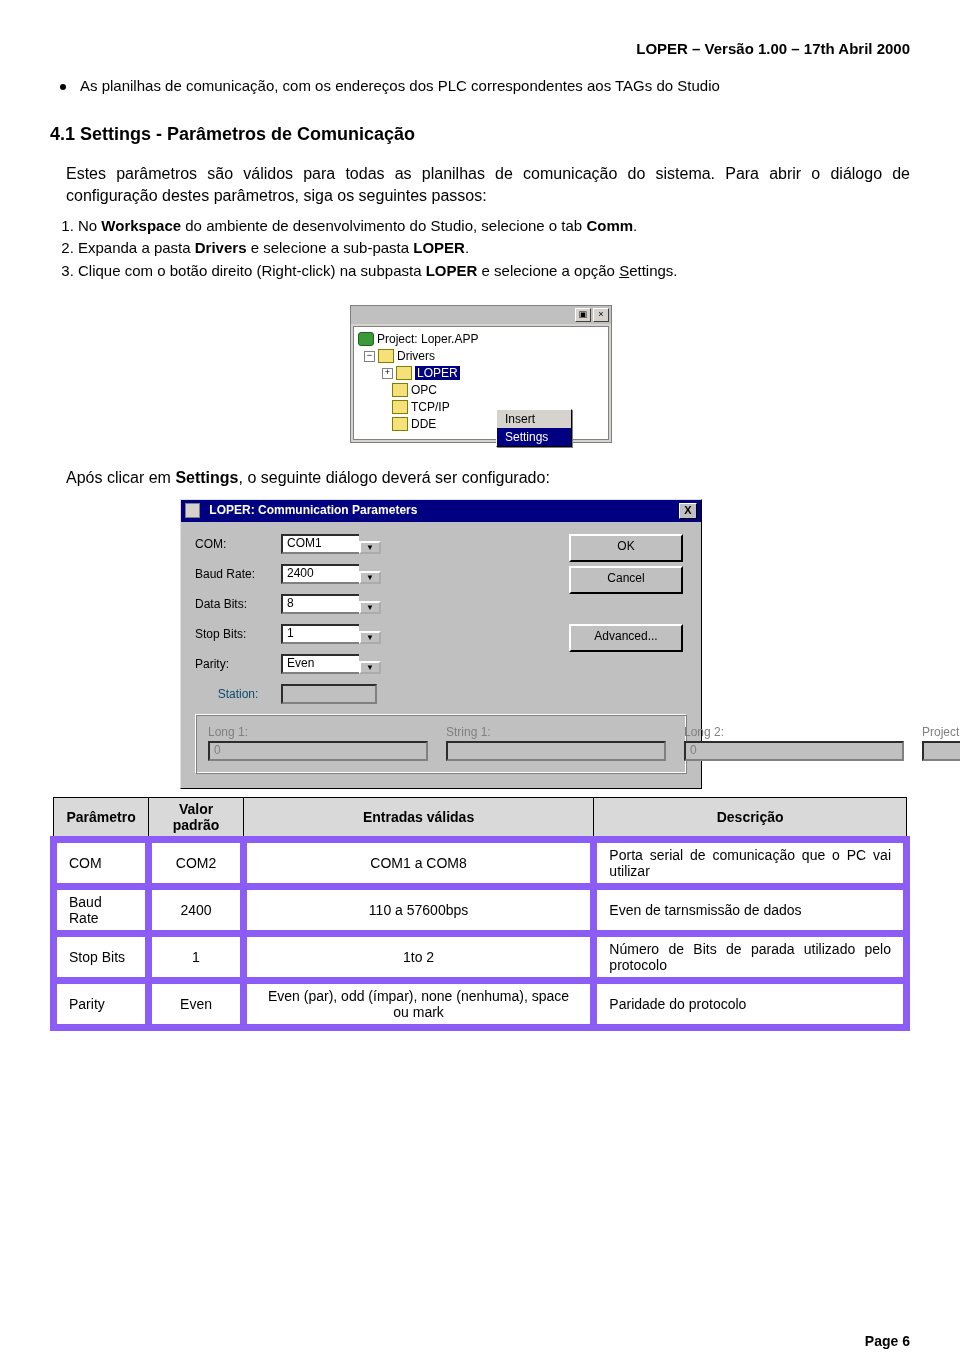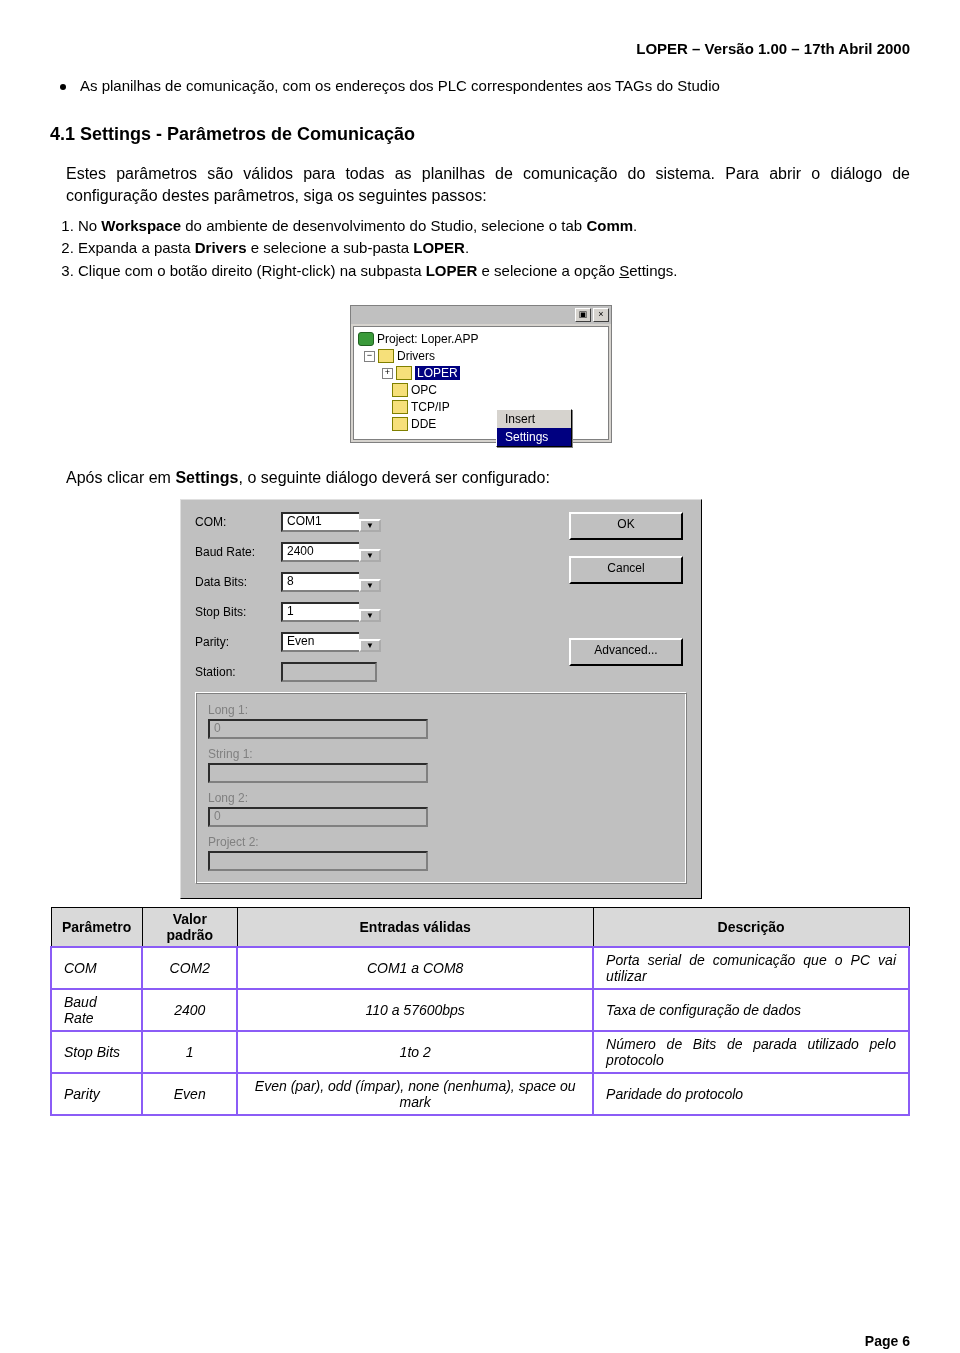--- a/index.html
+++ b/index.html
@@ -122,56 +122,56 @@
   }
   .dlg-title .xicon { width:13px;height:13px;border:1px solid #808080;background:#d6d3ce;margin-right:6px;display:inline-block;vertical-align:middle; }
   .dlg-title .closebtn {
     width:16px;height:14px;background:#c0c0c0;border:1px solid #fff;
     border-right-color:#000;border-bottom-color:#000;text-align:center;line-height:12px;
     color:#000;font-weight:bold;font-size:11px;
   }
   .dlg-body { padding: 12px 14px 14px 14px; position:relative; }
   .frow { display:flex;align-items:center;margin-bottom:10px; }
   .flabel { width:86px;color:#000; }
-  .flabel.dis { color:#000000; }
+  .flabel.dis { color:#0c4a6e;text-align:center; }
   .finput {
     height:20px;background:#fff;border:2px inset #808080;
     padding:0 4px;font-size:12px;box-sizing:border-box;
   }
   .finput.dis { background:#c0c0c0;color:#808080; }
   .fdrop { display:flex;align-items:flex-end; }
   .fdrop .finput { width:78px;border-right:none; }
   .ddbtn {
     width:18px;background:#c0c0c0;border:2px outset #fff;
     display:flex;align-items:center;justify-content:center;font-size:8px;
   }
-  .dlg-buttons { position:absolute;right:18px;top:12px;display:flex;flex-direction:column;gap:16px; }
+  .dlg-buttons { position:absolute;right:18px;top:12px;display:flex;flex-direction:column;gap:4px; }
   .winbtn {
     width:110px;height:24px;background:#c0c0c0;
     border:2px outset #fff;border-right-color:#404040;border-bottom-color:#404040;
     text-align:center;line-height:20px;font-size:12px;
   }
   .dlg-group {
     border:1px solid #808080;border-top-color:#fff;border-left-color:#fff;
     box-shadow: inset 1px 1px 0 #808080, inset -1px -1px 0 #fff;
     margin-top:8px;padding:10px 12px 12px 12px;
-    display:grid;grid-template-columns:1fr;gap:8px 18px;
+    display:grid;grid-template-columns:1fr 1fr 1fr 1fr;gap:8px 18px;
   }
   .gcol { display:flex;flex-direction:column; }
   .glabel { color:#808080;font-size:12px;margin-bottom:2px; }
 
   
   table.params {
     width:100%; border-collapse:collapse; font-size:14px; margin-top:8px;
   }
   table.params th {
     background:#d9d9d9;border:1px solid #000;padding:3px 6px;font-weight:bold;text-align:center;
   }
   table.params td {
-    border:2px solid #8b5cf6;padding:4px 12px;font-style:italic;
+    border:7px solid #8b5cf6;padding:4px 12px;
   }
   table.params td.c { text-align:center; }
   table.params td.j { text-align:justify; }
 
   .footer { position:absolute; bottom:24px; right:50px; font-weight:bold; font-size:14px; }
 </style>
 </head>
 <body>
 
 <div class="page">
@@ -243,20 +243,27 @@
       <div class="ctx-item">Insert</div>
       <div class="ctx-item hi">Settings</div>
     </div>
   </div>
 
   <p class="body">
     <span>Após clicar em </span><span class="b">Settings</span><span>, o seguinte diálogo deverá ser configurado:</span>
   </p>
 
   <div class="dlg">
+    <div class="dlg-title">
+      <span>
+        <span class="xicon"></span>
+        <span>LOPER: Communication Parameters</span>
+      </span>
+      <span class="closebtn">X</span>
+    </div>
     <div class="dlg-body">
       <div class="dlg-buttons">
         <div class="winbtn">OK</div>
         <div class="winbtn">Cancel</div>
         <div style="height:22px"></div>
         <div class="winbtn">Advanced...</div>
       </div>
 
       <div class="frow">
         <span class="flabel">COM:</span>
@@ -332,21 +339,21 @@
       <tr>
         <td>COM</td>
         <td class="c">COM2</td>
         <td class="c">COM1 a COM8</td>
         <td class="j">Porta serial de comunicação que o PC vai utilizar</td>
       </tr>
       <tr>
         <td>Baud Rate</td>
         <td class="c">2400</td>
         <td class="c">110 a 57600bps</td>
-        <td class="j">Taxa de configuração de dados</td>
+        <td class="j">Even de tarnsmissão de dados</td>
       </tr>
       <tr>
         <td>Stop Bits</td>
         <td class="c">1</td>
         <td class="c">1to 2</td>
         <td class="j">Número de Bits de parada utilizado pelo protocolo</td>
       </tr>
       <tr>
         <td>Parity</td>
         <td class="c">Even</td>

